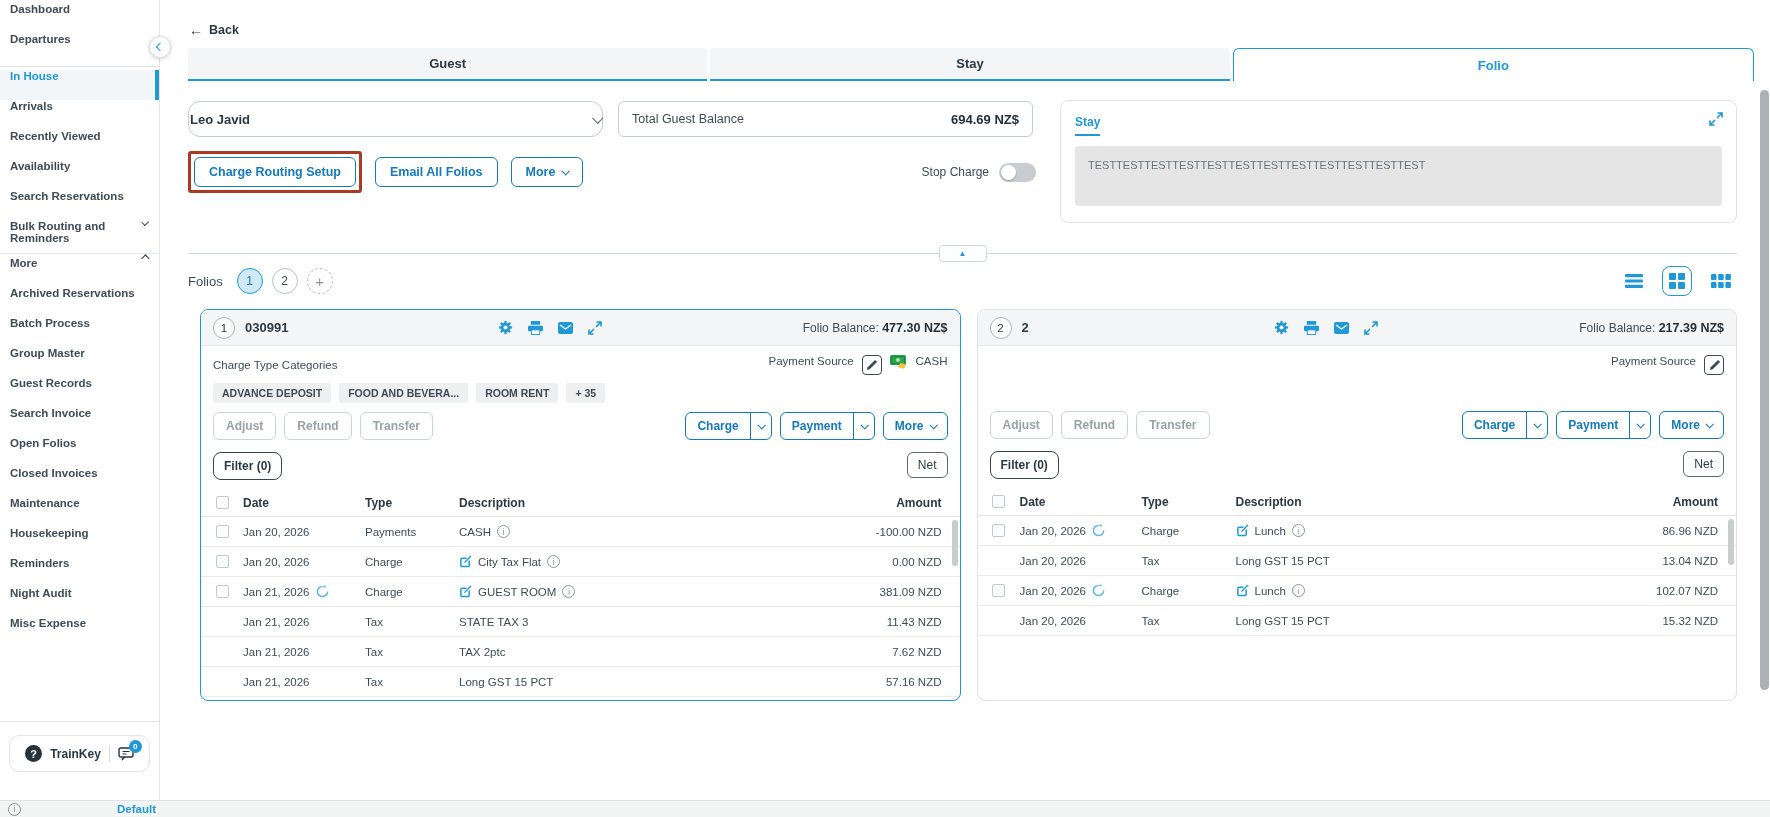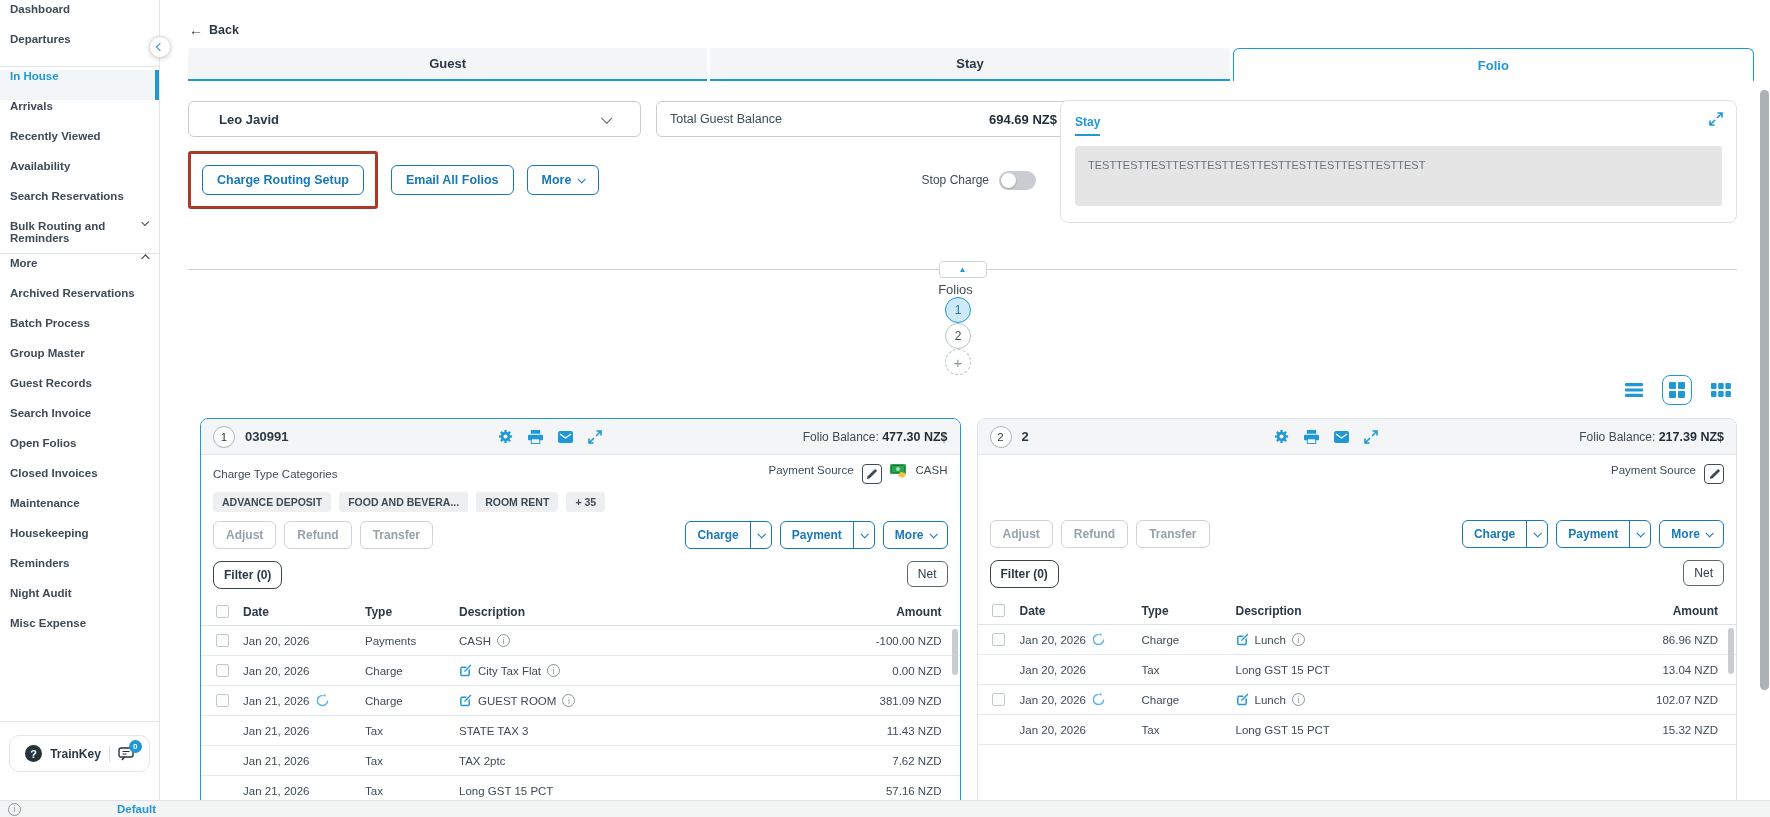--- a/index.html
+++ b/index.html
@@ -48,55 +48,55 @@
     gap:6px; align-items:center; cursor:pointer; color:#2b3945; }
   .back-arrow { font-size:14px; font-weight:normal; }
   .tabs { display:flex; gap:3px; margin:9px 16px 0 27px; }
   .tab { flex:1; height:33px; display:flex; align-items:center; justify-content:center;
     font-size:13px; font-weight:bold; color:#2b3945; background:#f4f5f6;
     border-bottom:2px solid #1f98d5; border-radius:3px 3px 0 0; cursor:pointer; }
   .tab.active { background:#fff; color:#1f98d5; border:1px solid #1f98d5; border-bottom:none;
     border-radius:6px 6px 0 0; }
 
   .row-a { display:flex; margin:20px 0 0 27px; gap:15px; }
-  .guest-select { width:453px; height:36px; border:1px solid #c6ccd0; border-radius:6px;
-    display:flex; align-items:center; padding:0 30px; font-size:13px; font-weight:bold;
+  .guest-select { width:415px; height:36px; border:1px solid #c6ccd0; border-radius:12px;
+    display:flex; align-items:center; padding:0 1px; font-size:13px; font-weight:bold;
     cursor:pointer; background:#fff; }
   .guest-select .chev { margin-left:auto; color:#5b6770; }
   .balance-field { width:415px; height:36px; border:1px solid #c6ccd0; border-radius:6px;
     display:flex; align-items:center; padding:0 13px; font-size:12.5px; color:#3e4b57; }
   .balance-field b { margin-left:auto; font-size:13px; color:#1f2d38; }
 
   .stay-panel { position:absolute; right:33px; top:100px; width:677px; height:123px;
     border:1px solid #dfe3e6; border-radius:8px; padding:11px 14px; background:#fff; }
   .stay-tab { color:#1f98d5; font-size:12px; font-weight:bold; display:inline-block;
     padding-bottom:5px; border-bottom:2px solid #1f98d5; cursor:pointer; }
   .stay-expand { position:absolute; top:11px; right:13px; cursor:pointer; display:flex; }
   .stay-note { margin-top:10px; background:#e5e5e5; border-radius:4px; height:60px;
     padding:13px 13px; font-size:11px; color:#6a737a; }
 
   .row-b { display:flex; align-items:center; margin:14px 0 0 27px; width:848px; }
-  .red-wrap { border:3px solid #a83a27; border-radius:3px; padding:11px; margin-right:13px; }
+  .red-wrap { border:3px solid #a83a27; border-radius:3px; padding:3px; margin-right:13px; }
   .btn-blue-outline { border:1.5px solid #1779ba; color:#1779ba; background:#fff;
     border-radius:6px; font-size:12.5px; font-weight:bold; padding:7px 14px;
     display:inline-flex; align-items:center; gap:7px; cursor:pointer; white-space:nowrap; }
   .mr13 { margin-right:13px; }
   .stop-wrap { margin-left:auto; display:flex; align-items:center; gap:10px;
     font-size:12px; color:#3e4b57; }
   .toggle { width:37px; height:19px; border-radius:10px; background:#c9cdd1;
     position:relative; cursor:pointer; }
   .toggle::after { content:""; position:absolute; left:2px; top:2px; width:15px; height:15px;
     background:#fff; border-radius:50%; box-shadow:0 1px 2px rgba(0,0,0,.25); }
 
   .content-div { position:relative; margin:60px 33px 0 27px; border-top:1px solid #cfd6da; }
   .panel-toggle { position:absolute; left:calc(50% - 24px); top:-9px; width:48px; height:17px;
     background:#fff; border:1px solid #cfd6da; border-radius:4px; color:#1f98d5;
     font-size:8px; display:flex; align-items:center; justify-content:center; cursor:pointer; }
 
-  .folios-row { display:flex; align-items:center; margin:12px 33px 0 27px;flex-direction:column; }
+  .folios-row { display:flex; align-items:center; margin:12px 33px 0 27px; }
   .folios-label { font-size:13px; color:#3e4b57; margin-right:14px; }
   .fcircle { width:26px; height:26px; border-radius:50%; border:1.5px solid #b9c0c4;
     background:#fff; color:#3e4b57; font-size:12px; display:flex; align-items:center;
     justify-content:center; margin-right:9px; cursor:pointer; }
   .fcircle.active { background:#cfe9f7; border-color:#1f98d5; color:#1779ba; }
   .fcircle.add { border-style:dashed; color:#8a959c; font-size:15px; }
   .view-icons { margin-left:auto; display:flex; align-items:center; gap:13px; }
   .vicon { cursor:pointer; display:flex; padding:6px; }
   .vicon.active { border:1.5px solid #1f98d5; border-radius:8px; }
 

